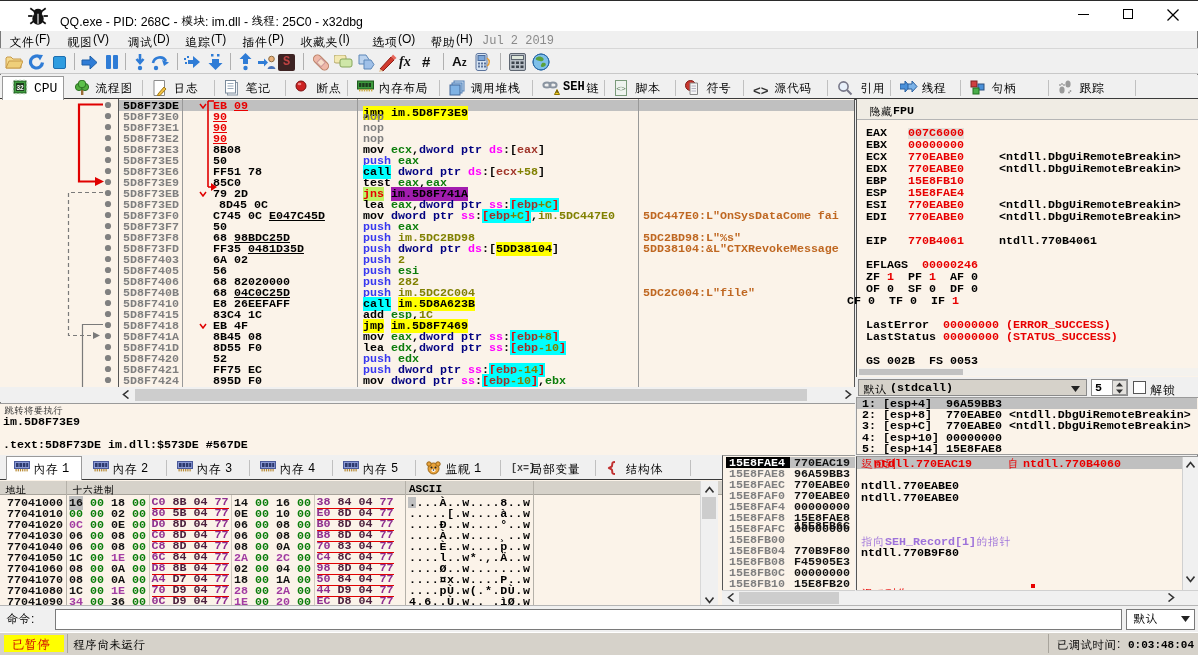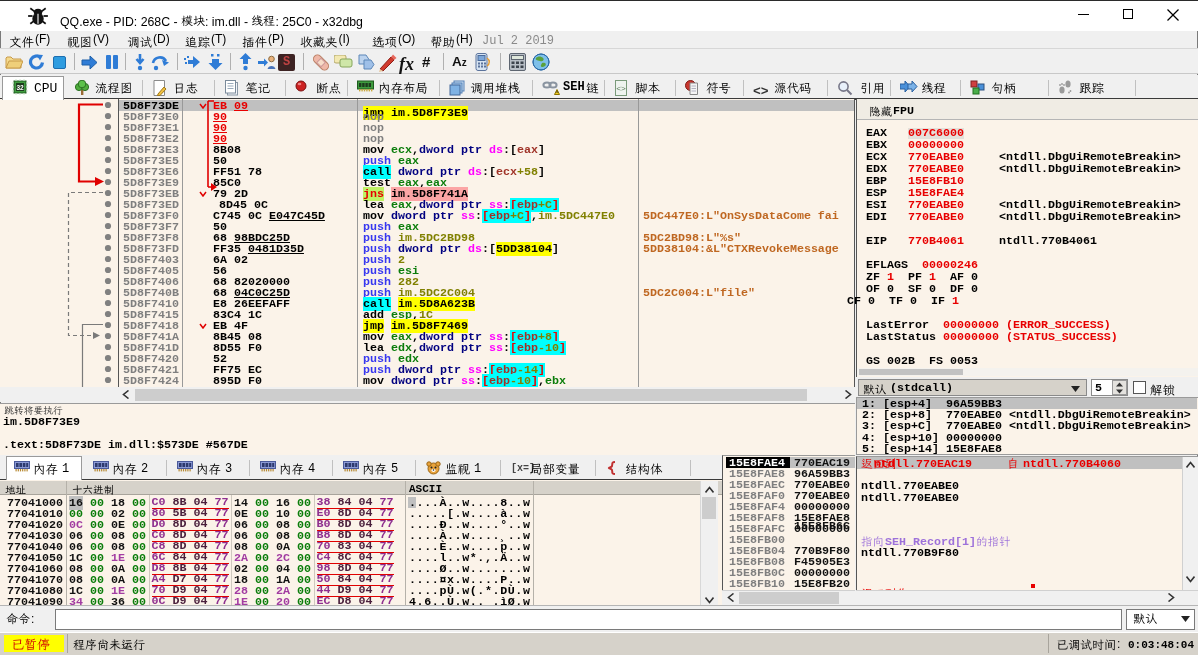--- a/index.html
+++ b/index.html
@@ -169,21 +169,21 @@
   </svg>
 <svg class="abs" style="left:357px;top:54px" width="19" height="16" viewBox="0 0 19 16">
 <path d="M2 1 L9 1 L12 5.5 L9 10 L2 10 Z" fill="#bcd3ee" stroke="#5d87b8"></path>
 <path d="M7 6 L14 6 L17 10.5 L14 15 L7 15 Z" fill="#9fc0e8" stroke="#5d87b8"></path>
   </svg>
 <svg class="abs" style="left:377px;top:53px" width="21" height="19" viewBox="0 0 21 19">
 <path d="M3 16 L14 4 L17 7 L6 18 Z" fill="#d23a2e" stroke="#8e1f17"></path>
 <path d="M14 4 L16 1.5 L19.5 5 L17 7 Z" fill="#e8695e"></path>
 <path d="M3 16 L2 19 L6 18 Z" fill="#e7c49a"></path>
   </svg>
-<div class="abs" style="left:399px;top:54px;font-size:18px;font-style:italic;font-weight:bold;color:#111;font-family:'Liberation Serif',serif">fx</div>
+<div class="abs" style="left:399px;top:54px;font-size:14px;font-style:italic;font-weight:bold;color:#111;font-family:'Liberation Serif',serif">fx</div>
 <div class="abs" style="left:422px;top:53px;font-size:15px;font-weight:bold;color:#111">#</div>
 <div class="vline" style="left:443px;top:53px;height:17px;background:#b0b0b0"></div>
 <div class="abs" style="left:452px;top:54px;font-size:13.5px;font-weight:bold;color:#111">A<span style="font-size:10px">z</span></div>
 <svg class="abs" style="left:475px;top:53px" width="15" height="18" viewBox="0 0 15 18">
 <rect x="1" y="0.5" width="11" height="17" rx="2" fill="#d7e4f2" stroke="#5b739c"></rect>
 <rect x="3" y="2.5" width="7" height="5" fill="#7da7d9" stroke="#4a6a9a"></rect>
 <g fill="#5b739c">
       <rect x="3" y="9.5" width="2" height="2"></rect>
       <rect x="6" y="9.5" width="2" height="2"></rect>
       <rect x="9" y="9.5" width="2" height="2"></rect>
@@ -426,21 +426,21 @@
 <div class="m row" style="left:213px;top:155.5px">50</div>
 <div class="m row" style="left:363px;top:155.5px"><span style="color:#3737f0">push </span><span style="color:#0b7d0b">eax</span></div>
 <div class="m row" style="left:123px;top:166.5px"><span style="color:#7f7f7f">5D8F73E6</span></div>
 <div class="m row" style="left:213px;top:166.5px">FF51 78</div>
 <div class="m row" style="left:363px;top:166.5px"><span style="color:#000;background:#00ffff">call</span> <span style="color:#000080">dword ptr </span><span style="color:#ff00ff">ds</span>:[<span style="color:#a03328">ecx</span><span style="color:#808000">+58</span>]</div>
 <div class="m row" style="left:123px;top:177.5px"><span style="color:#7f7f7f">5D8F73E9</span></div>
 <div class="m row" style="left:213px;top:177.5px">85C0</div>
 <div class="m row" style="left:363px;top:177.5px">test <span style="color:#0b7d0b">eax</span>,<span style="color:#0b7d0b">eax</span></div>
 <div class="m row" style="left:123px;top:188.5px"><span style="color:#7f7f7f">5D8F73EB</span></div>
 <div class="m row" style="left:213px;top:188.5px">79 2D</div>
-<div class="m row" style="left:363px;top:188.5px"><span style="color:#e80000;background:#bef264">jns</span> <span style="color:#000;background:#fca5a5">im.5D8F741A</span></div>
+<div class="m row" style="left:363px;top:188.5px"><span style="color:#e80000;background:#bef264">jns</span> <span style="color:#000;background:#a21caf">im.5D8F741A</span></div>
 <div class="m row" style="left:123px;top:199.5px"><span style="color:#7f7f7f">5D8F73ED</span></div>
 <div class="m row" style="left:219px;top:199.5px">8D45 0C</div>
 <div class="m row" style="left:363px;top:199.5px">lea <span style="color:#0b7d0b">eax</span>,<span style="color:#000080">dword ptr </span><span style="color:#ff00ff">ss</span>:<span style="color:#e80000;background:#00ffff">[</span><span style="color:#a03328;background:#00ffff">ebp</span><span style="color:#808000;background:#00ffff">+C</span><span style="color:#e80000;background:#00ffff">]</span></div>
 <div class="m row" style="left:123px;top:210.5px"><span style="color:#7f7f7f">5D8F73F0</span></div>
 <div class="m row" style="left:213px;top:210.5px">C745 0C <span style="color:#000;text-decoration:underline;text-decoration-color:#000">E047C45D</span></div>
 <div class="m row" style="left:363px;top:210.5px">mov <span style="color:#000080">dword ptr </span><span style="color:#ff00ff">ss</span>:<span style="color:#e80000;background:#00ffff">[</span><span style="color:#a03328;background:#00ffff">ebp</span><span style="color:#808000;background:#00ffff">+C</span><span style="color:#e80000;background:#00ffff">]</span>,<span style="color:#808000">im.5DC447E0</span></div>
 <div class="m row" style="left:643px;top:210.5px"><span style="color:#bf6721">5DC447E0:L"OnSysDataCome fai</span></div>
 <div class="m row" style="left:123px;top:221.5px"><span style="color:#7f7f7f">5D8F73F7</span></div>
 <div class="m row" style="left:213px;top:221.5px">50</div>
 <div class="m row" style="left:363px;top:221.5px"><span style="color:#3737f0">push </span><span style="color:#0b7d0b">eax</span></div>

